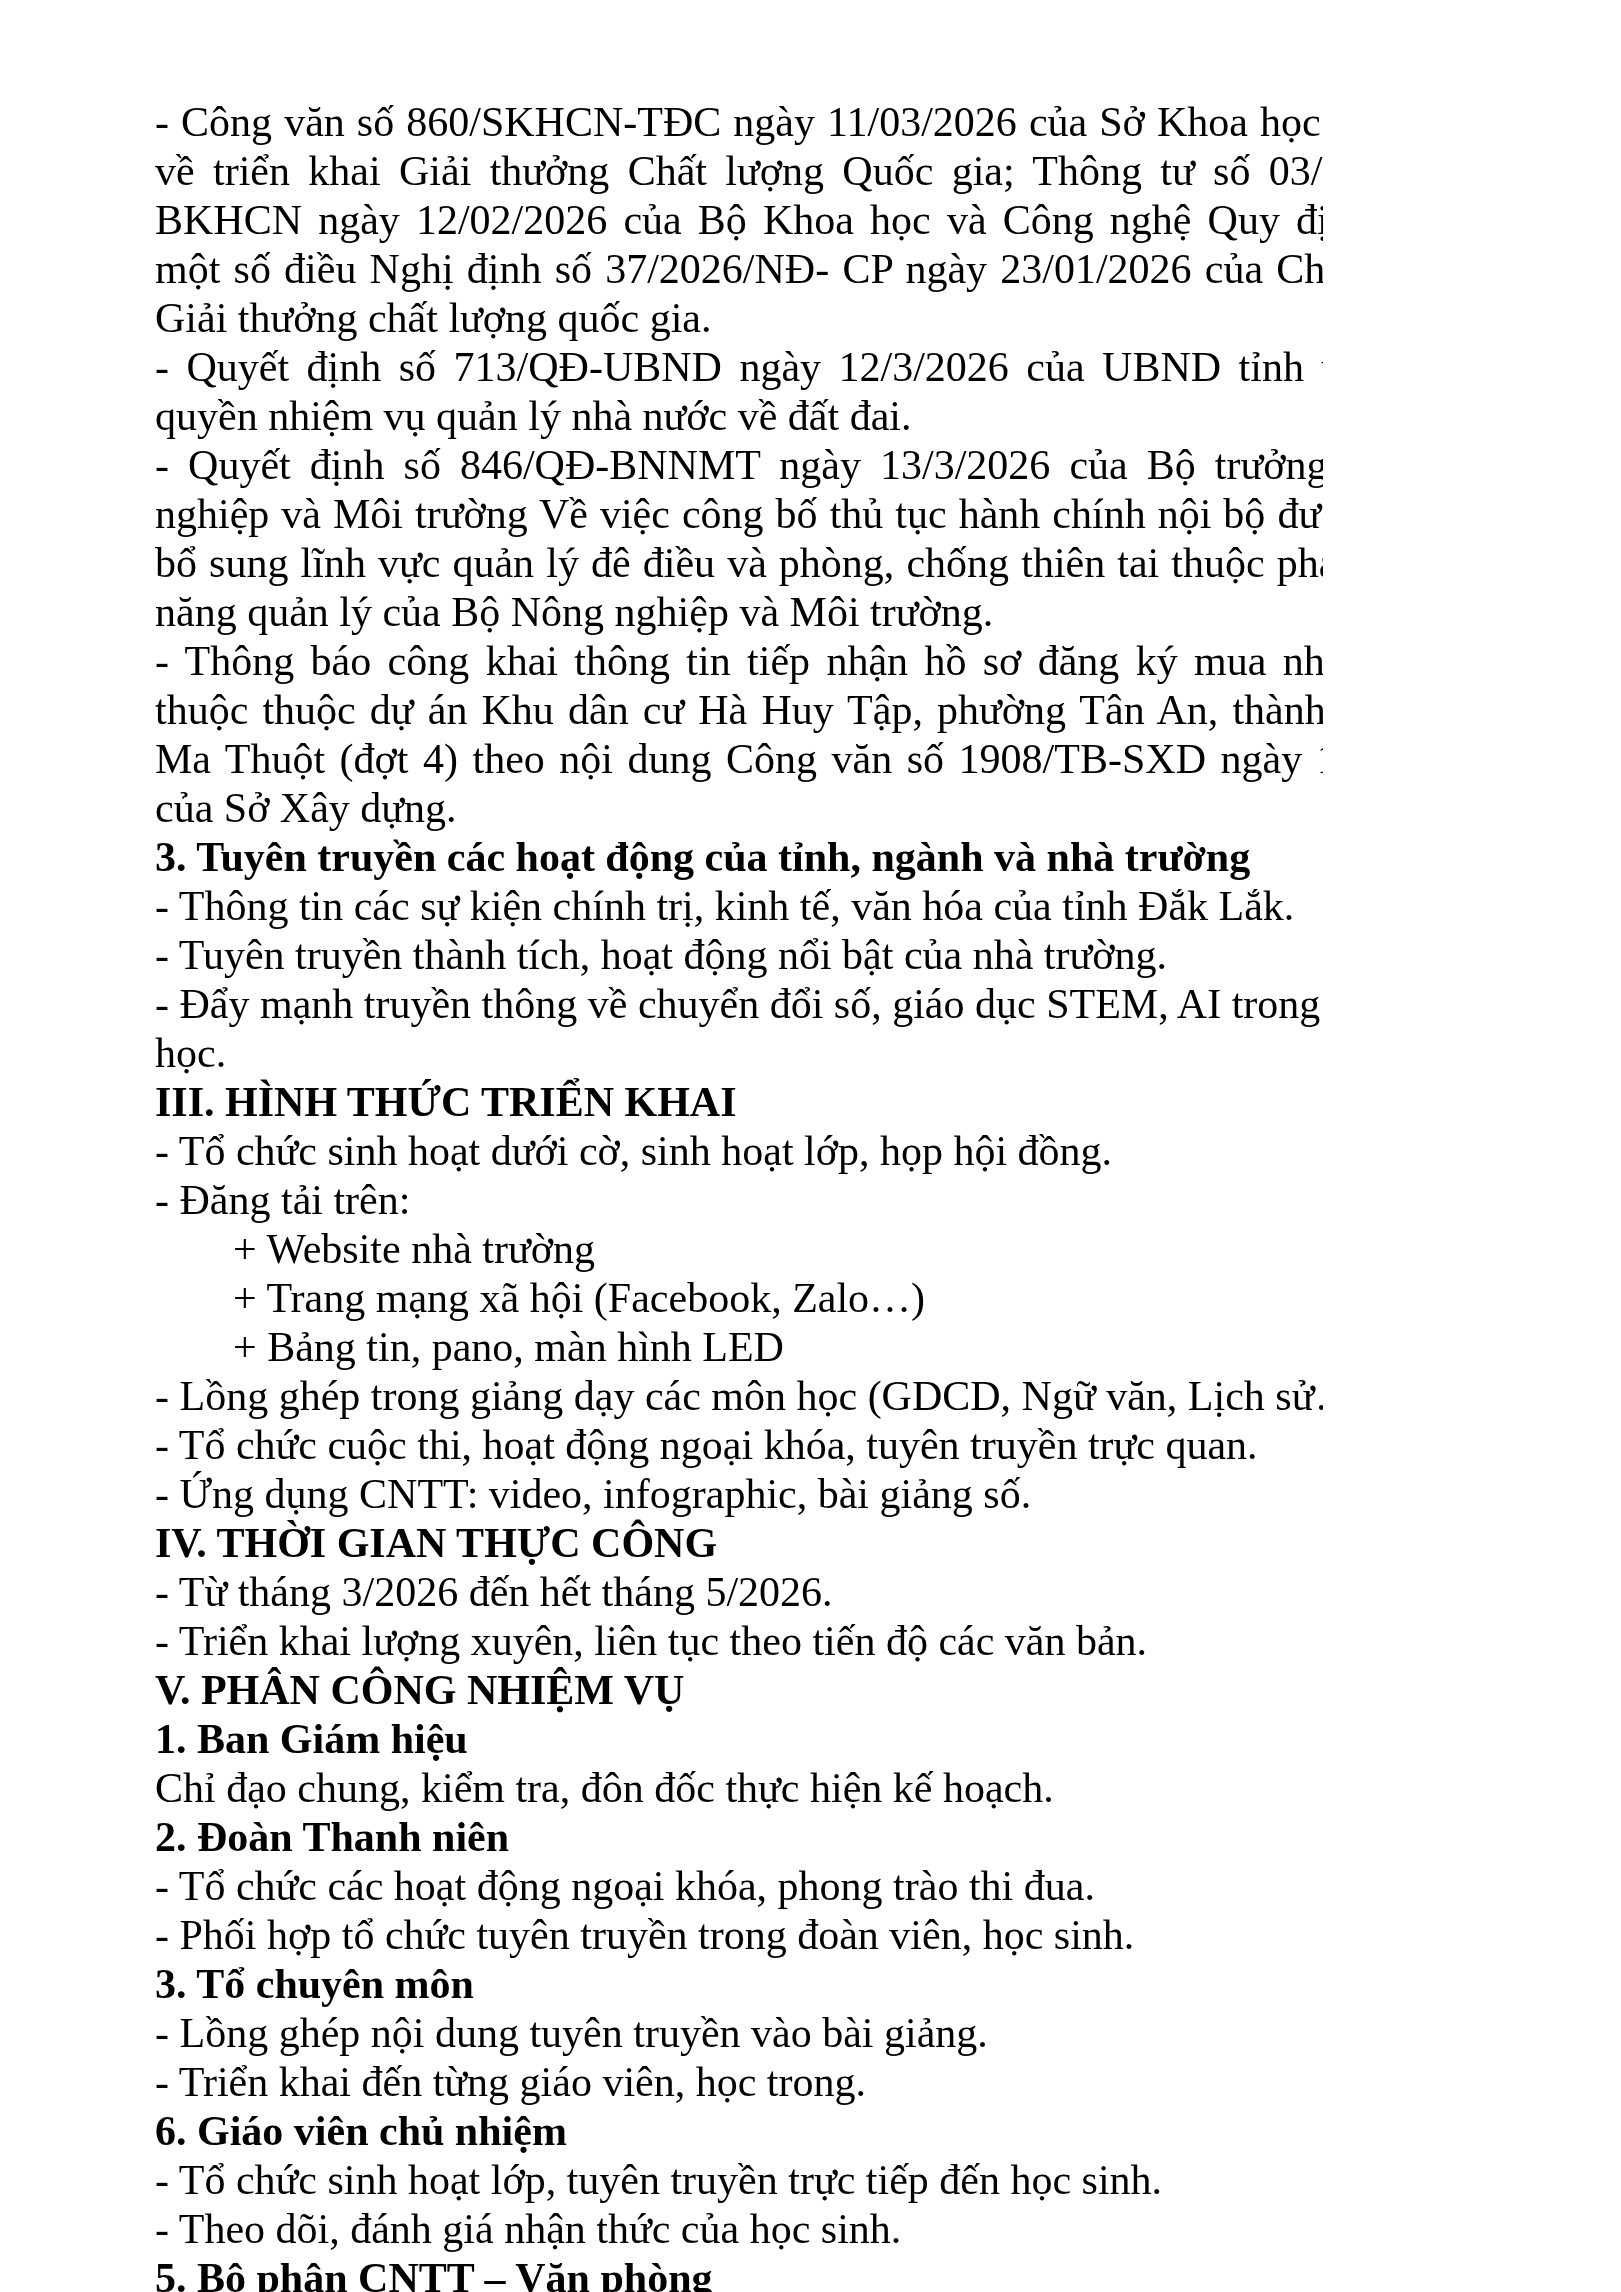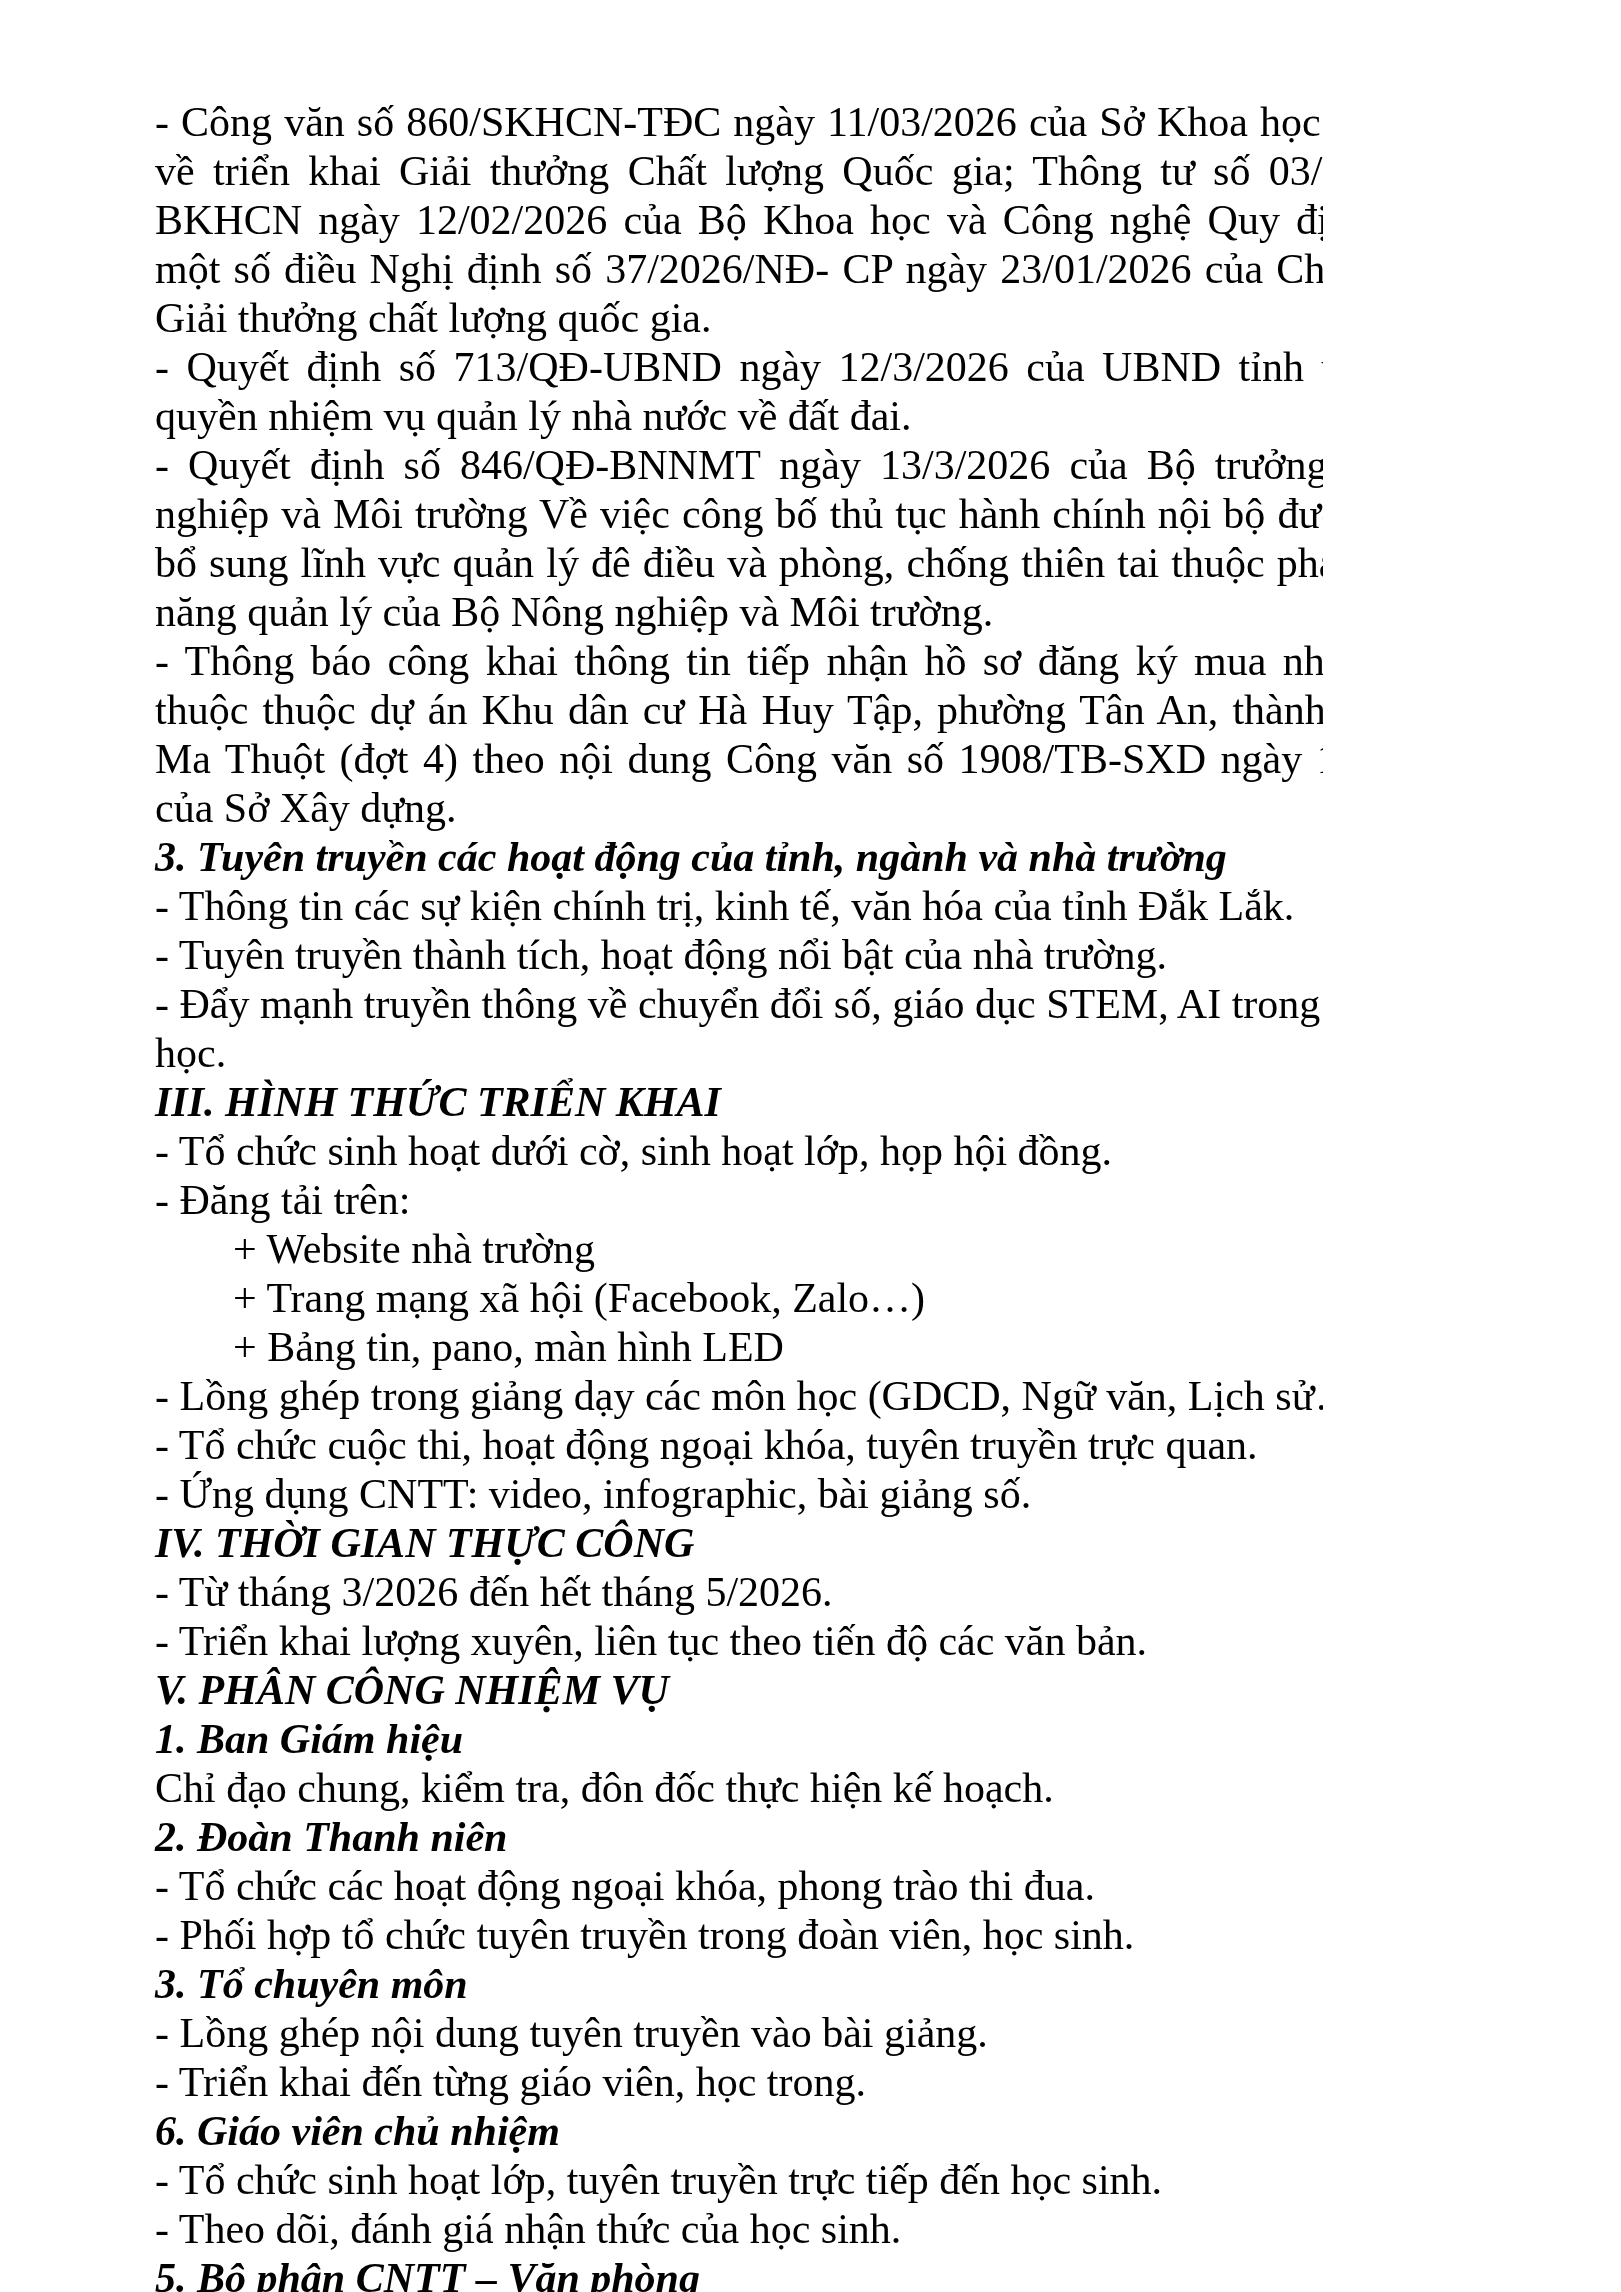--- a/index.html
+++ b/index.html
@@ -27,21 +27,20 @@
   }
   .content p {
     margin: 0;
     padding: 0;
   }
   p.justified {
     text-align: justify;
   }
   p.heading {
     font-weight: bold;
-    font-style: italic;
   }
   p.indent-plus {
     padding-left: 78px;
   }
 </style>
 </head>
 <body>
 
 <div class="page">
   <div class="content">

